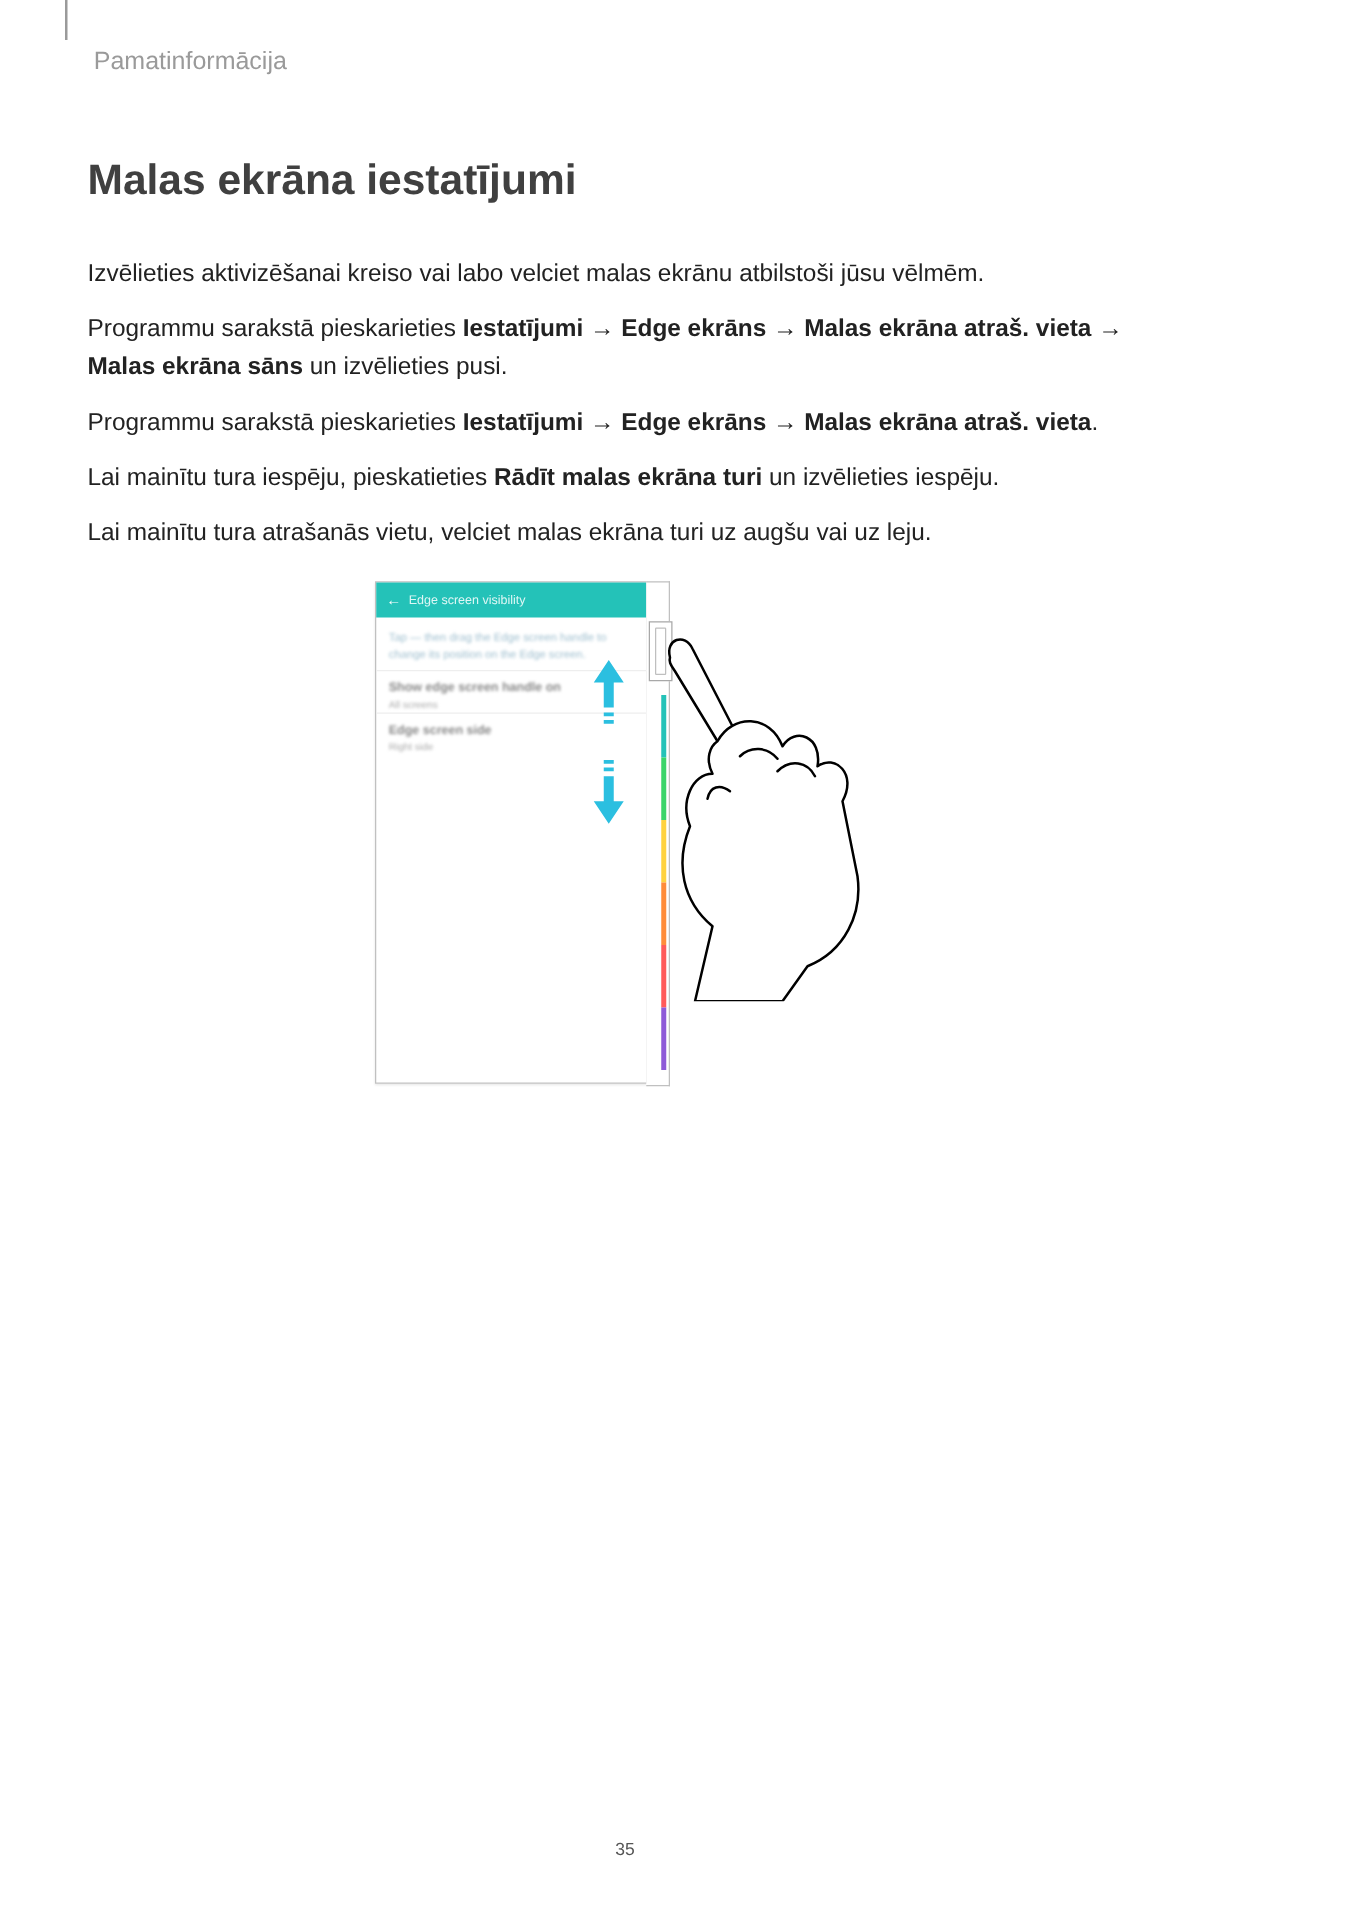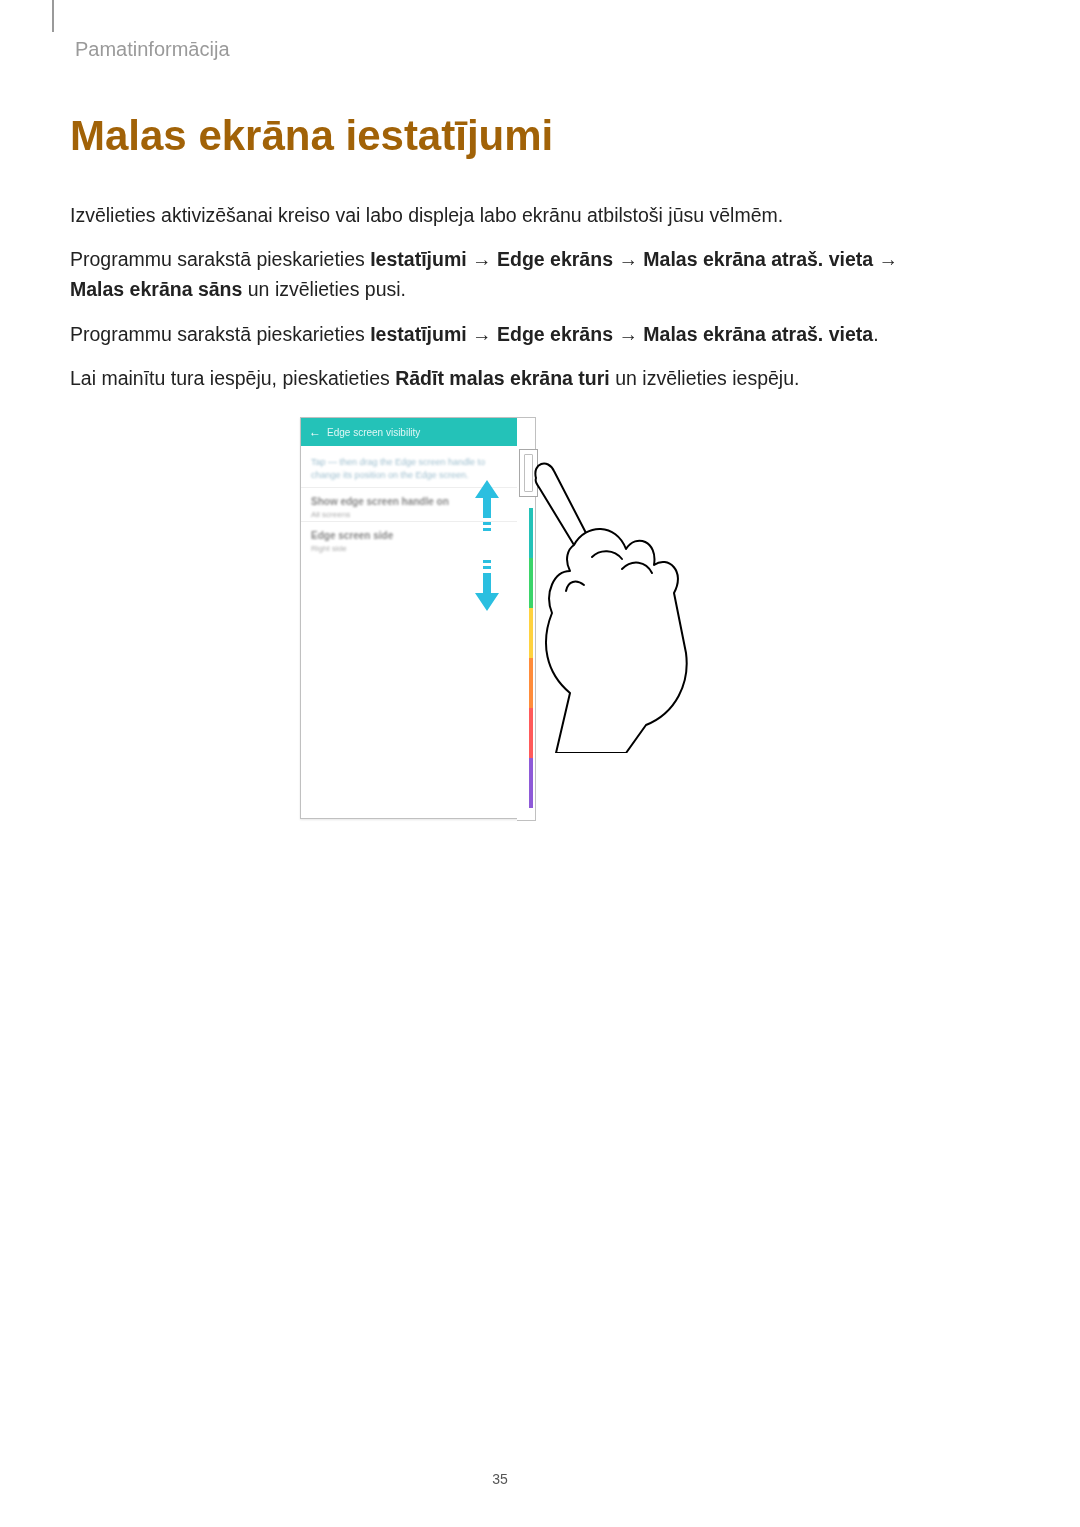--- a/index.html
+++ b/index.html
@@ -27,24 +27,24 @@
     width: 2px;
     height: 32px;
     background: #9a9a9a;
   }
   .breadcrumb {
     color: #9a9a9a;
     font-size: 20px;
     margin: 8px 0 0 5px;
   }
   .main-title {
-    color: #a16207;
-    font-size: 42px;
-    font-weight: bold;
-    margin-top: 51px;
+    color: #404040;
+    font-size: 34px;
+    font-weight: bold;
+    margin-top: 64px;
     margin-bottom: 40px;
   }
   .sub-title {
     font-size: 24px;
     font-weight: bold;
     margin-bottom: 18px;
   }
   .sub-title2 {
     font-size: 24px;
     font-weight: bold;
@@ -164,36 +164,37 @@
 <body>
 
 <div class="page">
   <div class="tab-mark"></div>
 
   <div class="breadcrumb">Pamatinformācija</div>
 
   <div class="main-title">Malas ekrāna iestatījumi</div>
 
 
-  <div class="para">Izvēlieties aktivizēšanai kreiso vai labo displeja labo ekrānu atbilstoši jūsu vēlmēm.</div>
+  <div class="para">Izvēlieties aktivizēšanai kreiso vai labo velciet malas ekrānu atbilstoši jūsu vēlmēm.</div>
 
   <div class="para">
     <span>Programmu sarakstā pieskarieties </span><span class="bold">Iestatījumi</span><span class="arrow"> → </span><span class="bold">Edge ekrāns</span><span class="arrow"> → </span><span class="bold">Malas ekrāna atraš. vieta</span><span class="arrow"> → </span><span class="bold">Malas ekrāna sāns</span><span> un izvēlieties pusi.</span>
   </div>
 
 
 
   <div class="para">
     <span>Programmu sarakstā pieskarieties </span><span class="bold">Iestatījumi</span><span class="arrow"> → </span><span class="bold">Edge ekrāns</span><span class="arrow"> → </span><span class="bold">Malas ekrāna atraš. vieta</span><span>.</span>
   </div>
 
   <div class="para">
     <span>Lai mainītu tura iespēju, pieskatieties </span><span class="bold">Rādīt malas ekrāna turi</span><span> un izvēlieties iespēju.</span>
   </div>
 
+  <div class="para">Lai mainītu tura atrašanās vietu, velciet malas ekrāna turi uz augšu vai uz leju.</div>
 
   <div class="figure">
     <div class="mock">
       <div class="screen">
         <div class="toolbar">
           <span class="back-arrow">←</span>
           <span class="tb-title">Edge screen visibility</span>
         </div>
         <div class="hint">Tap — then drag the Edge screen handle to change its position on the Edge screen.</div>
         <div class="row">

